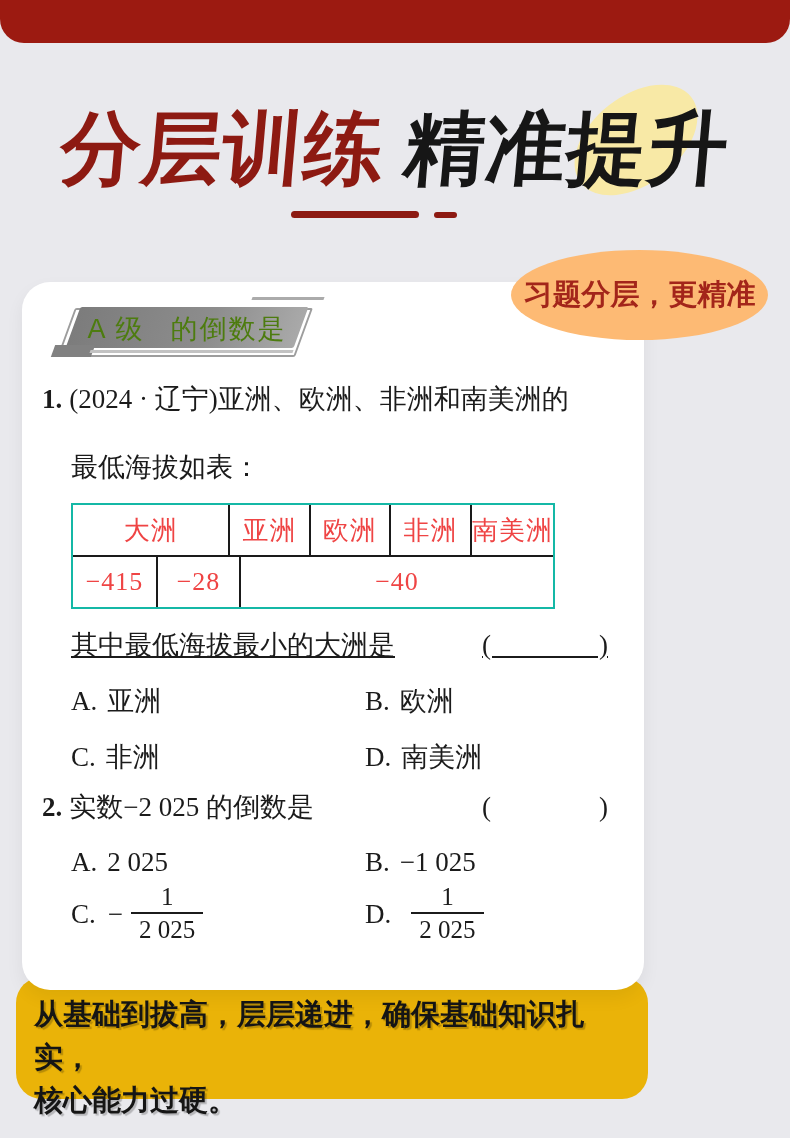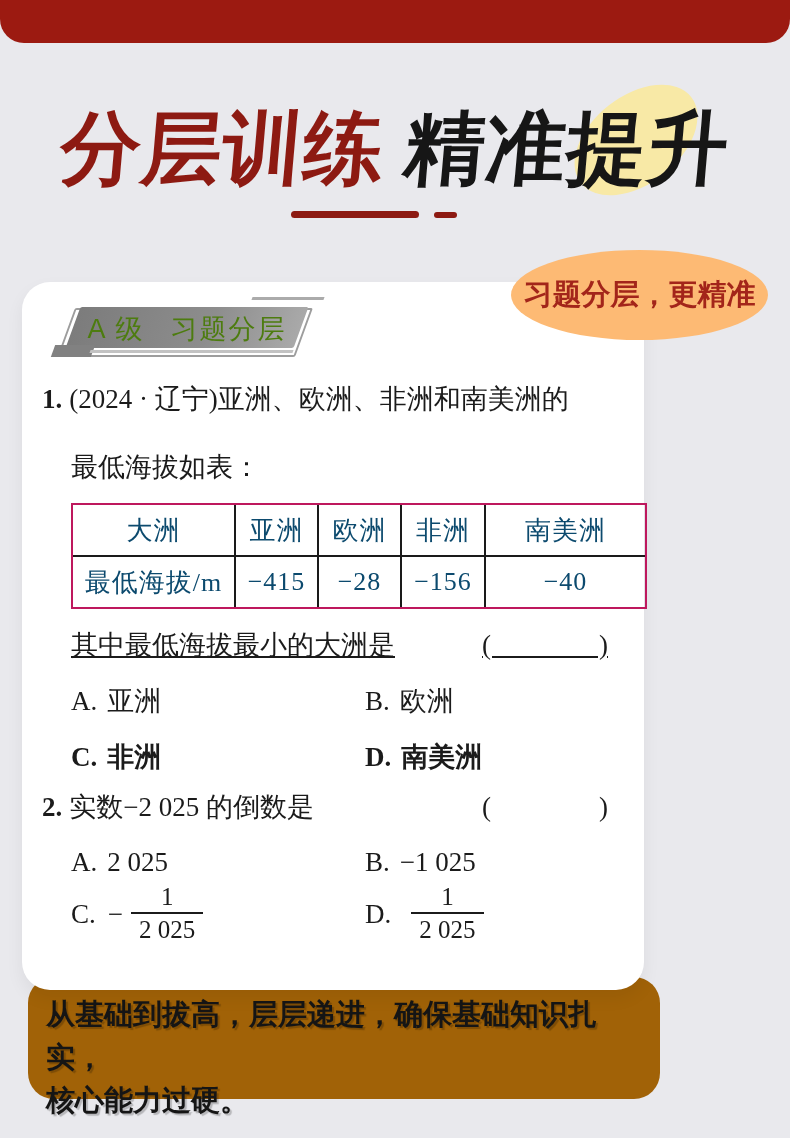--- a/index.html
+++ b/index.html
@@ -32,22 +32,22 @@
     background:#8d1a12;border-radius:3px;z-index:2;}
   
   .promo-badge{
     position:absolute;left:511px;top:250px;width:257px;height:90px;
     background:#fdba74;border-radius:50%;z-index:5;
     display:flex;align-items:center;justify-content:center;
   }
   .promo-badge span{font-size:29px;font-weight:900;color:#a3251a;white-space:nowrap;}
   
   .footer-box{
-    position:absolute;left:28px;top:977px;width:632px;height:122px;
-    background:#a16207;border-radius:26px;z-index:1;
+    position:absolute;left:16px;top:977px;width:632px;height:122px;
+    background:#eab308;border-radius:26px;z-index:1;
     padding:0;box-sizing:border-box;
   }
   .footer-text{
     position:absolute;left:18px;top:16px;width:600px;
     font-size:29px;line-height:43px;font-weight:900;color:#151515;
     text-shadow:2px 2px 1px rgba(0,0,0,0.22);
   }
   
   .card{
     position:absolute;left:22px;top:282px;width:622px;height:708px;
@@ -71,38 +71,38 @@
     display:flex;justify-content:center;gap:26px;
     color:#4d7c0f;font-size:27px;font-weight:400;letter-spacing:2px;white-space:nowrap;}
   
   .q{position:absolute;font-family:"Liberation Serif","DejaVu Serif",serif;
     font-size:27px;color:#1b1b1b;white-space:nowrap;line-height:34px;}
   .qnum{font-weight:bold;margin-right:7px;}
   .row-q1a{left:20px;top:100px;}
   .row-q1b{left:49px;top:168px;}
   .row-q1q{left:49px;top:346px;width:537px;display:flex;justify-content:space-between;text-decoration:underline;}
   .row-opt1{left:0;top:402px;width:622px;height:36px;}
-  .row-opt2{left:0;top:458px;width:622px;height:36px;font-weight:bold;}
+  .row-opt2{left:0;top:458px;width:622px;height:36px;}
   .row-q2{left:20px;top:508px;width:566px;display:flex;justify-content:space-between;}
   .row-opt3{left:0;top:563px;width:622px;height:36px;}
   .row-frac{left:0;top:600px;width:622px;height:78px;}
   .opt-a{position:absolute;left:49px;top:0;}
   .opt-b{position:absolute;left:343px;top:0;}
   .opt-label{margin-right:10px;}
   .paren{white-space:pre;}
   
   .frac-row-item{display:inline-flex;align-items:center;}
   .frac{display:inline-flex;flex-direction:column;align-items:center;
     margin-left:8px;font-size:25px;line-height:1.2;}
   .frac .num{padding:0 4px;}
   .frac .den{border-top:2px solid #1b1b1b;padding:1px 8px 0 8px;}
   .sign{margin-left:2px;}
   
-  .tbl{position:absolute;left:49px;top:221px;width:576px;border:2px solid #be185d;
-    font-family:"Liberation Serif","DejaVu Serif",serif;color:#0c4a6e;}
+  .tbl{position:absolute;left:49px;top:221px;width:484px;border:2px solid #14b8a6;
+    font-family:"Liberation Serif","DejaVu Serif",serif;color:#ef4444;}
   .tr{display:flex;height:50px;}
   .tr + .tr{border-top:2px solid #1a1a1a;height:52px;}
   .td{display:flex;align-items:center;justify-content:center;
     font-size:26px;letter-spacing:1px;white-space:nowrap;}
   .td + .td{border-left:2px solid #1a1a1a;}
   .c0{width:161px;}.c1{width:83px;}.c2{width:83px;}.c3{width:84px;}.c4{flex:1;}
 </style>
 </head>
 <body>
 
@@ -131,41 +131,39 @@
 
   <div class="card">
 
     <div class="sec-outline"></div>
     <div class="sec-topline"></div>
     <div class="sec-fill"></div>
     <div class="sec-small"></div>
     <div class="sec-bottomline"></div>
     <div class="sec-text">
       <span>A 级</span>
-      <span>习题分层</span>
+      <span>的倒数是</span>
     </div>
 
     <div class="q row-q1a">
       <span class="qnum">1.</span><span>(2024 · 辽宁)亚洲、欧洲、非洲和南美洲的</span>
     </div>
     <div class="q row-q1b">最低海拔如表：</div>
 
     <div class="tbl">
       <div class="tr">
         <div class="td c0">大洲</div>
         <div class="td c1">亚洲</div>
         <div class="td c2">欧洲</div>
         <div class="td c3">非洲</div>
         <div class="td c4">南美洲</div>
       </div>
       <div class="tr">
-        <div class="td c0">最低海拔/m</div>
         <div class="td c1">−415</div>
         <div class="td c2">−28</div>
-        <div class="td c3">−156</div>
         <div class="td c4">−40</div>
       </div>
     </div>
 
     <div class="q row-q1q">
       <span>其中最低海拔最小的大洲是</span>
       <span class="paren">(                )</span>
     </div>
 
     <div class="q row-opt1">

